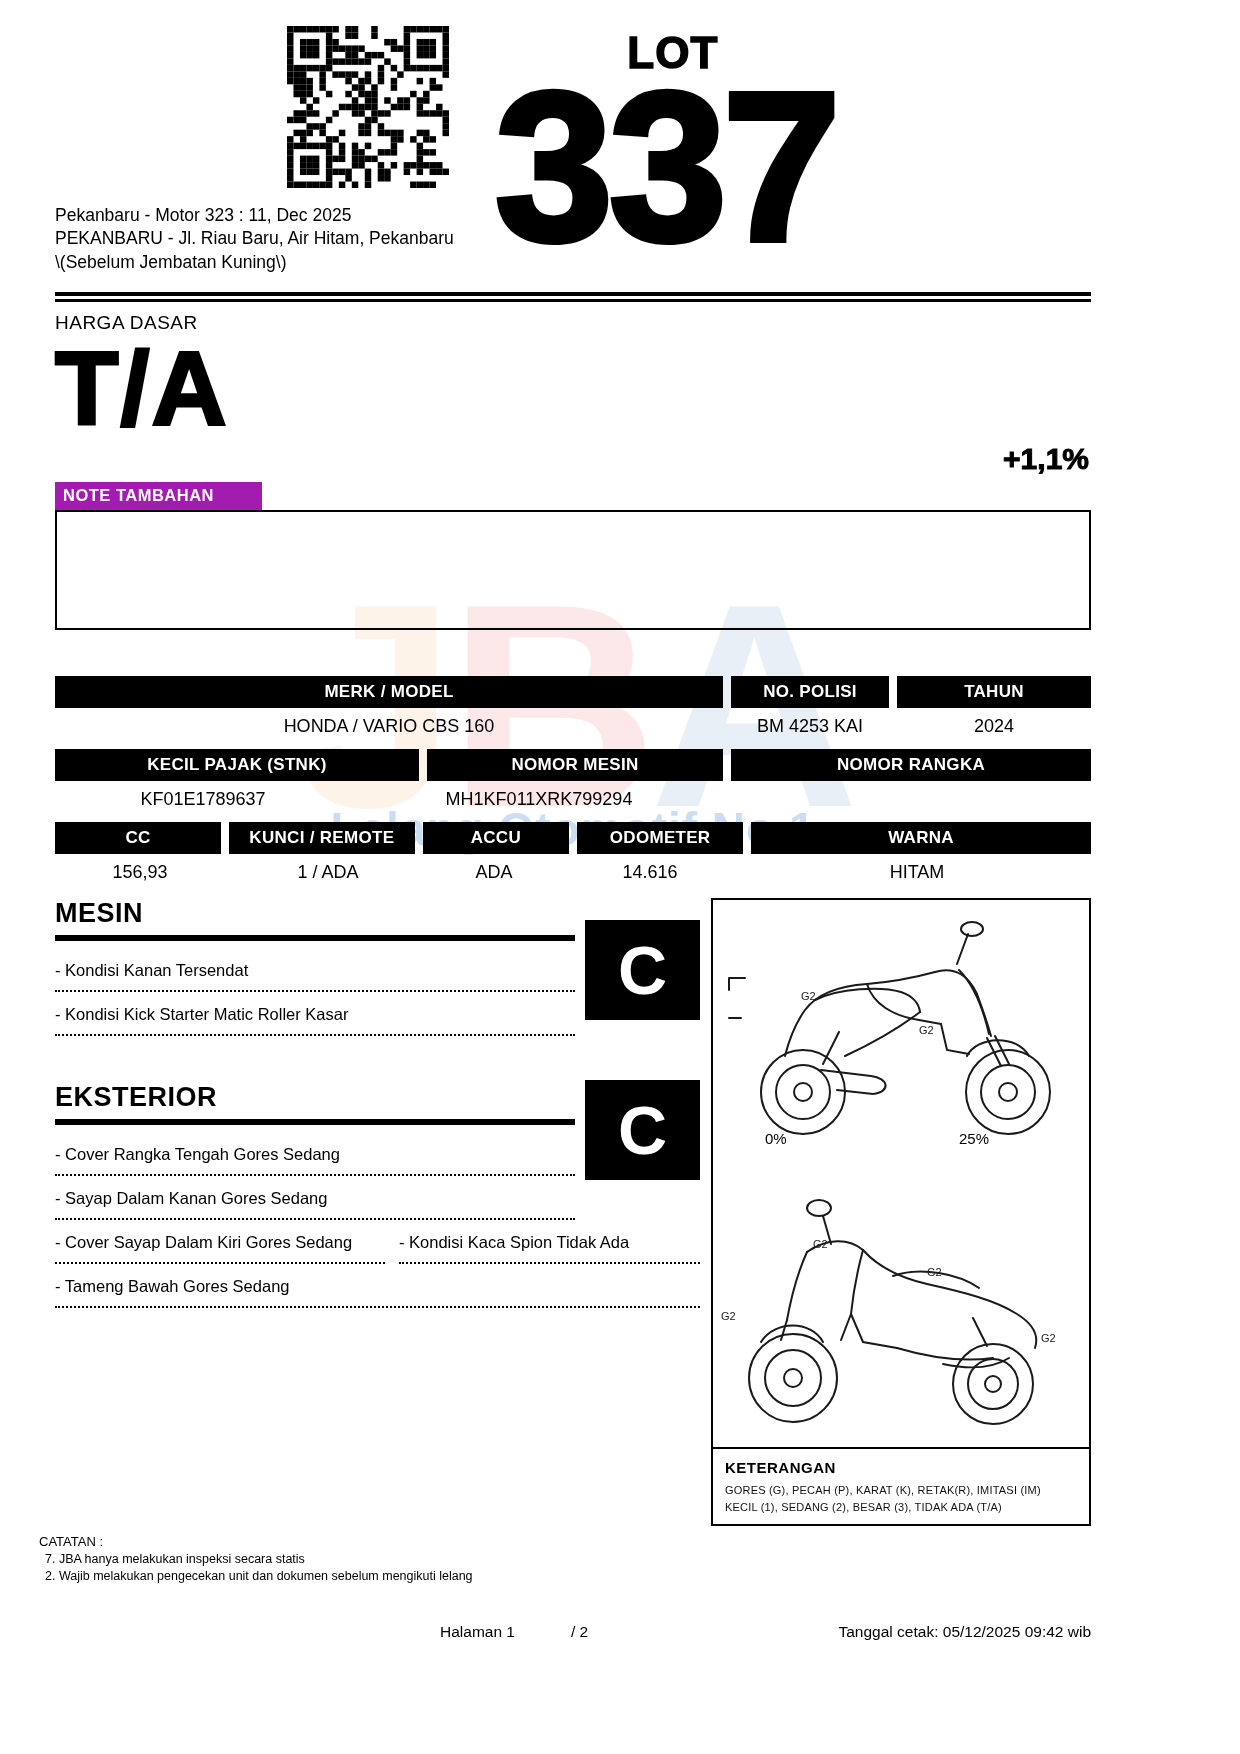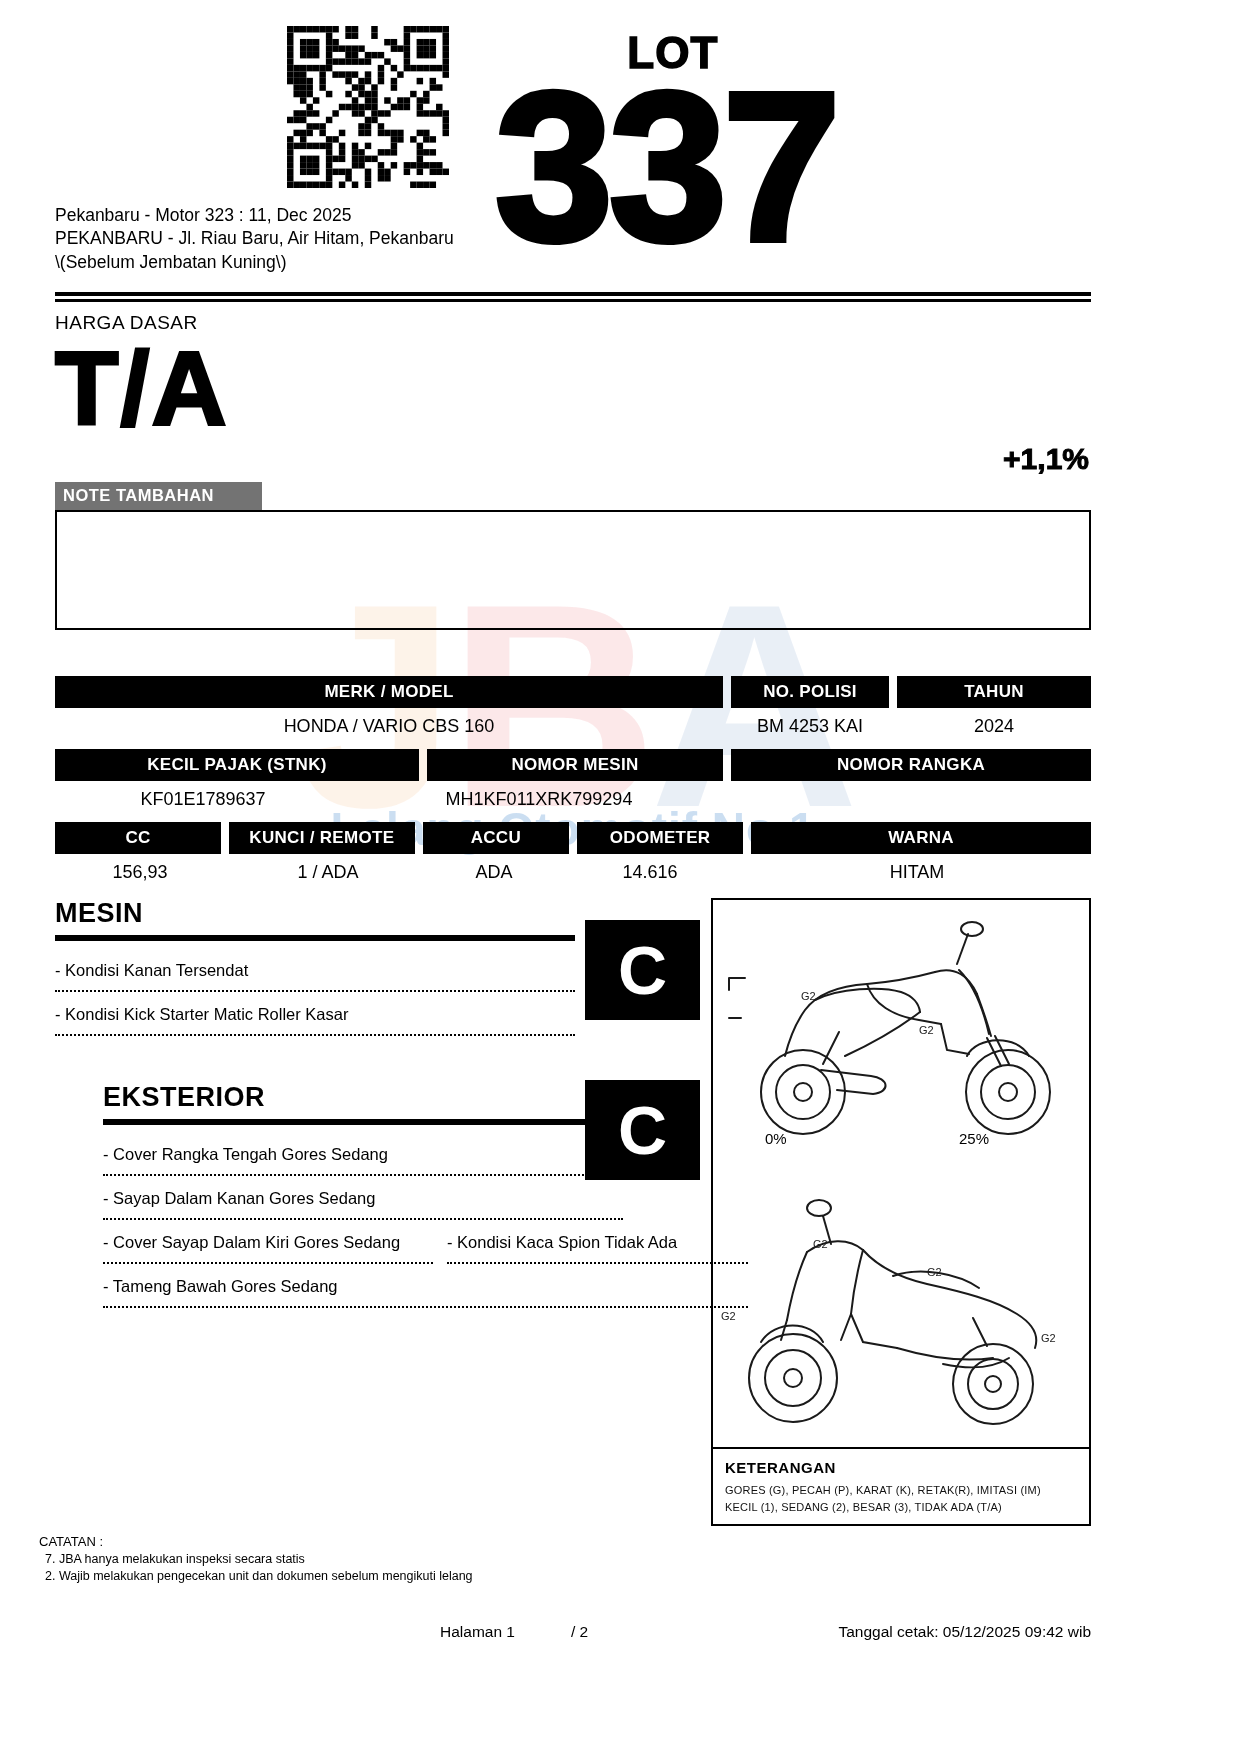--- a/index.html
+++ b/index.html
@@ -23,35 +23,35 @@
   .lot-number { font-size:212px; font-weight:bold; line-height:0.84; letter-spacing:-4px; -webkit-text-stroke:6px #000; }
   .auction-info { position:absolute; left:0; top:178px; font-size:17.5px; line-height:1.33; }
 
   .divider { height:10px; border-top:4px solid #000; border-bottom:3px solid #000; }
 
   .harga-label { margin-top:10px; font-size:19px; letter-spacing:0.5px; }
   .price-block { position:relative; height:148px; }
   .price-value { font-size:104px; font-weight:bold; -webkit-text-stroke:3px #000; letter-spacing:2px; line-height:1.05; }
   .price-adj { position:absolute; right:2px; bottom:6px; font-size:30px; font-weight:bold; -webkit-text-stroke:1px #000; }
 
-  .note-label { display:inline-block; background:#737373; color:#fff; font-size:16.5px; font-weight:bold; padding:4px 48px 5px 8px; letter-spacing:0.5px; }
+  .note-label { display:inline-block; background:#a21caf; color:#fff; font-size:16.5px; font-weight:bold; padding:4px 48px 5px 8px; letter-spacing:0.5px; }
   .note-box { border:2px solid #000; height:120px; }
 
   
   .tables { margin-top:46px; }
   .trow { display:flex; gap:8px; }
   .th { background:#000; color:#fff; font-weight:bold; font-size:17px; text-align:center; padding:6px 0; letter-spacing:0.3px; }
   .tvals { display:flex; gap:8px; margin:5px 0 9px 0; }
   .tv { font-size:18px; text-align:center; padding:3px 0; }
 
   
   .main { display:flex; gap:8px; margin-top:12px; }
   .left-col { width:648px; }
   .insp { position:relative; }
-  .insp + .insp { margin-top:46px;margin-left:48px; }
+  .insp + .insp { margin-top:46px; }
   .insp-title { font-size:27px; font-weight:bold; letter-spacing:0.5px; }
   .insp-bar { width:520px; height:6px; background:#000; margin:6px 0 20px 0; }
   .item { width:520px; font-size:16.5px; padding-bottom:10px; border-bottom:2px dotted #000; margin-bottom:13px; }
   .pair-row { display:flex; gap:14px; width:645px; }
   .pair-row .item.p1 { width:330px; }
   .pair-row .item.p2 { width:auto; flex:1; }
   .item.wide { width:645px; }
   .grade { position:absolute; right:3px; width:115px; height:100px; background:#000; color:#fff;
            display:flex; align-items:center; justify-content:center; font-size:68px; font-weight:bold; }
   .grade.mesin { top:22px; } .grade.eks { top:-2px; }

